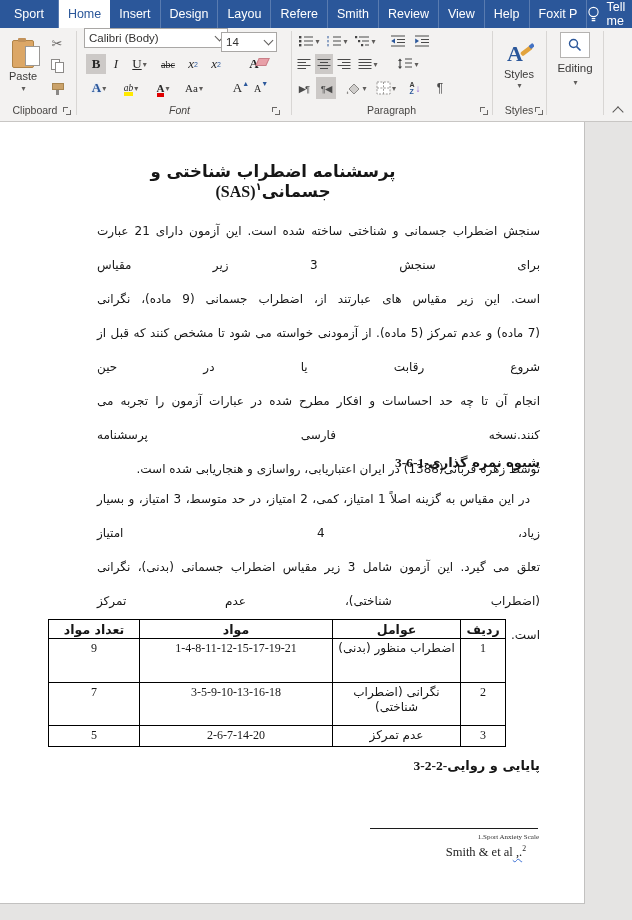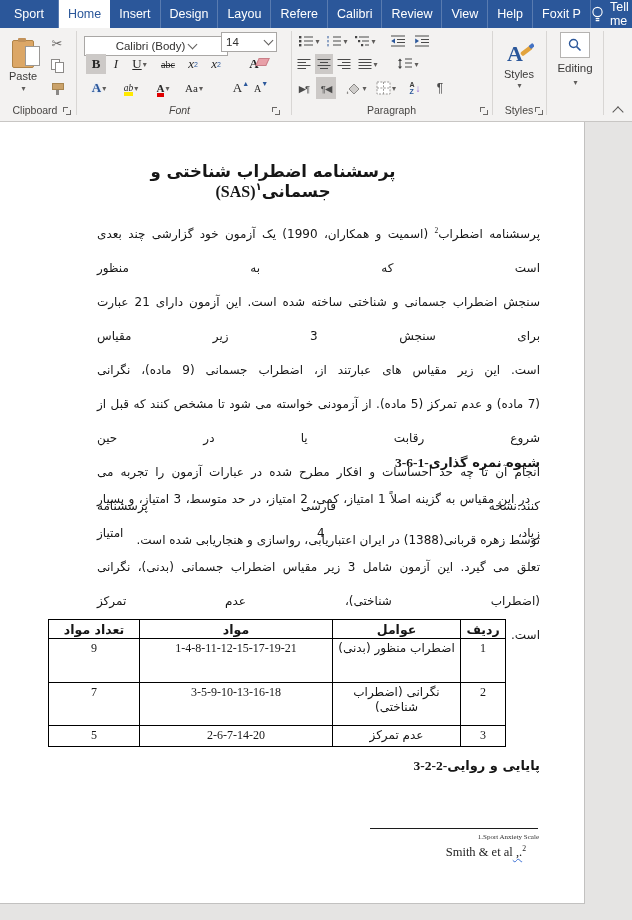--- a/index.html
+++ b/index.html
@@ -108,21 +108,21 @@
 <div class="app">
 
   <div class="titlebar">
     <div class="tabs">
       <div class="tab file">Sport</div>
       <div class="tab active">Home</div>
       <div class="tab">Insert</div>
       <div class="tab">Design</div>
       <div class="tab">Layou</div>
       <div class="tab">Refere</div>
-      <div class="tab">Calibri</div>
+      <div class="tab">Smith</div>
       <div class="tab">Review</div>
       <div class="tab">View</div>
       <div class="tab">Help</div>
       <div class="tab">Foxit P</div>
     </div>
     <div class="tb-right">
       <div class="tb-item">
         <span>
           <svg width="13" height="17" viewBox="0 0 13 17">
             <circle cx="6.5" cy="6" r="4.6" fill="none" stroke="#fff" stroke-width="1.1"></circle>
@@ -148,21 +148,21 @@
     <div class="rbtn" style="left:45px;top:28px;width:24px;height:20px;">
       <span class="copy-ic"></span>
     </div>
     <div class="rbtn" style="left:45px;top:51px;width:24px;height:20px;">
       <span class="paint-ic"></span>
     </div>
     <div class="grouplabel" style="left:0;width:70px;">Clipboard</div>
     <div class="launcher" style="left:62px;"></div>
     <div class="vdiv" style="left:76px;"></div>
 
-    <div class="combo" style="left:84px;top:8px;width:134px;height:18px;justify-content:center;">
+    <div class="combo" style="left:84px;top:0;width:134px;height:18px;">
       <span>Calibri (Body)</span>
       <span class="combochev"></span>
     </div>
     <div class="combo" style="left:221px;top:4px;width:46px;height:18px;">
       <span>14</span>
       <span class="combochev"></span>
     </div>
 
     <div class="rbtn toggled" style="left:86px;top:26px;width:20px;height:20px;">
       <span class="fbtn" style="font-weight:bold;">B</span>
@@ -374,21 +374,20 @@
 
     <div class="chev"></div>
   </div>
 
   <div class="docarea">
     <div class="page">
 
       <div class="doc-title fa"><span>پرسشنامه اضطراب شناختی و جسمانی</span><sup>۱</sup><span class="lat">(SAS)</span></div>
 
       <div class="para fa" style="top:92px;">
-        <div class="jline"><span>پرسشنامه اضطراب</span><sup class="lat">2</sup><span> (اسمیت و همکاران، 1990) یک آزمون خود گزارشی چند بعدی است که به منظور</span></div>
         <div class="jline">سنجش اضطراب جسمانی و شناختی ساخته شده است. این آزمون دارای 21 عبارت برای سنجش 3 زیر مقیاس</div>
         <div class="jline">است. این زیر مقیاس های عبارتند از، اضطراب جسمانی (9 ماده)، نگرانی</div>
         <div class="jline">(7 ماده) و عدم تمرکز (5 ماده). از آزمودنی خواسته می شود تا مشخص کنند که قبل از شروع رقابت یا در حین</div>
         <div class="jline">انجام آن تا چه حد احساسات و افکار مطرح شده در عبارات آزمون را تجربه می کنند.نسخه فارسی پرسشنامه</div>
         <div class="rline">توسط زهره قربانی(1388) در ایران اعتباریابی، رواسازی و هنجاریابی شده است.</div>
       </div>
 
       <div class="heading fa" style="top:333px;"><span>شیوه نمره گذاری</span><span class="hnum" dir="ltr">3-6-1-</span></div>
 
       <div class="para fa" style="top:360px;">

